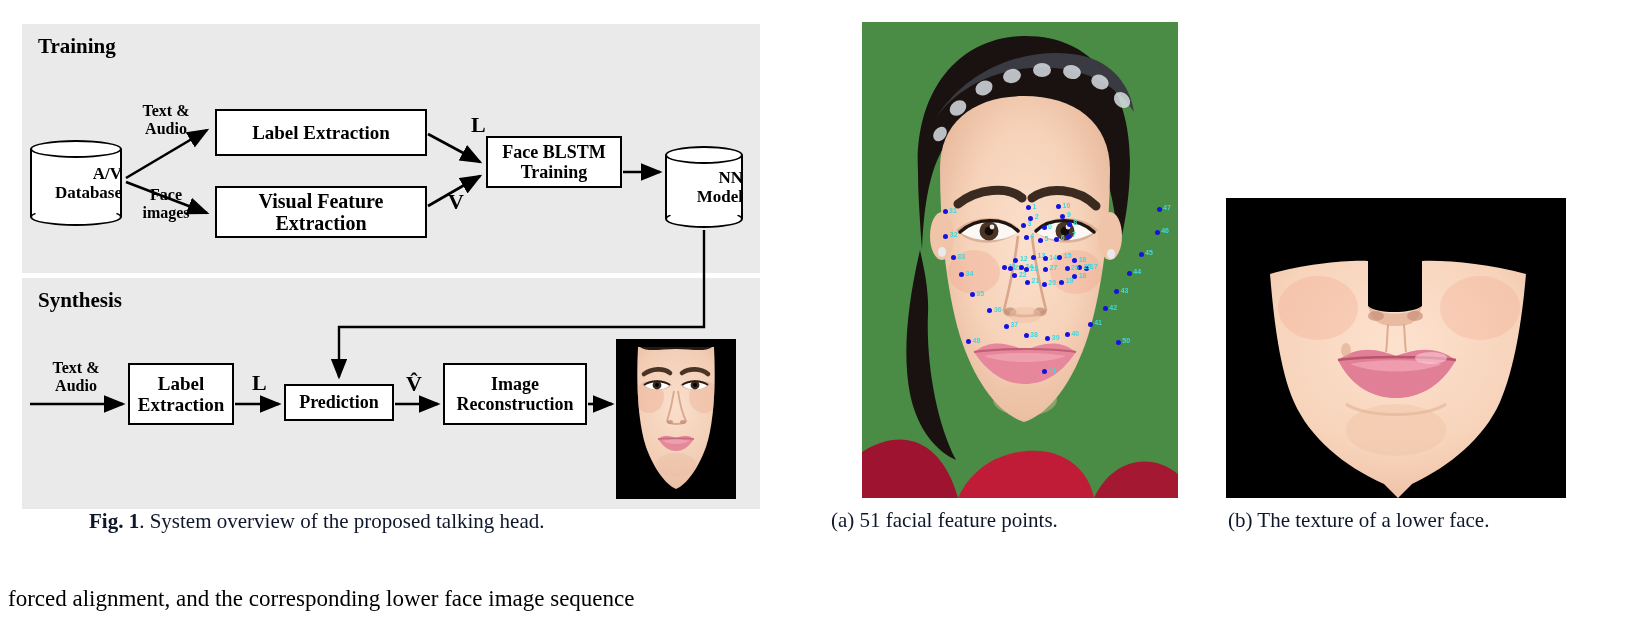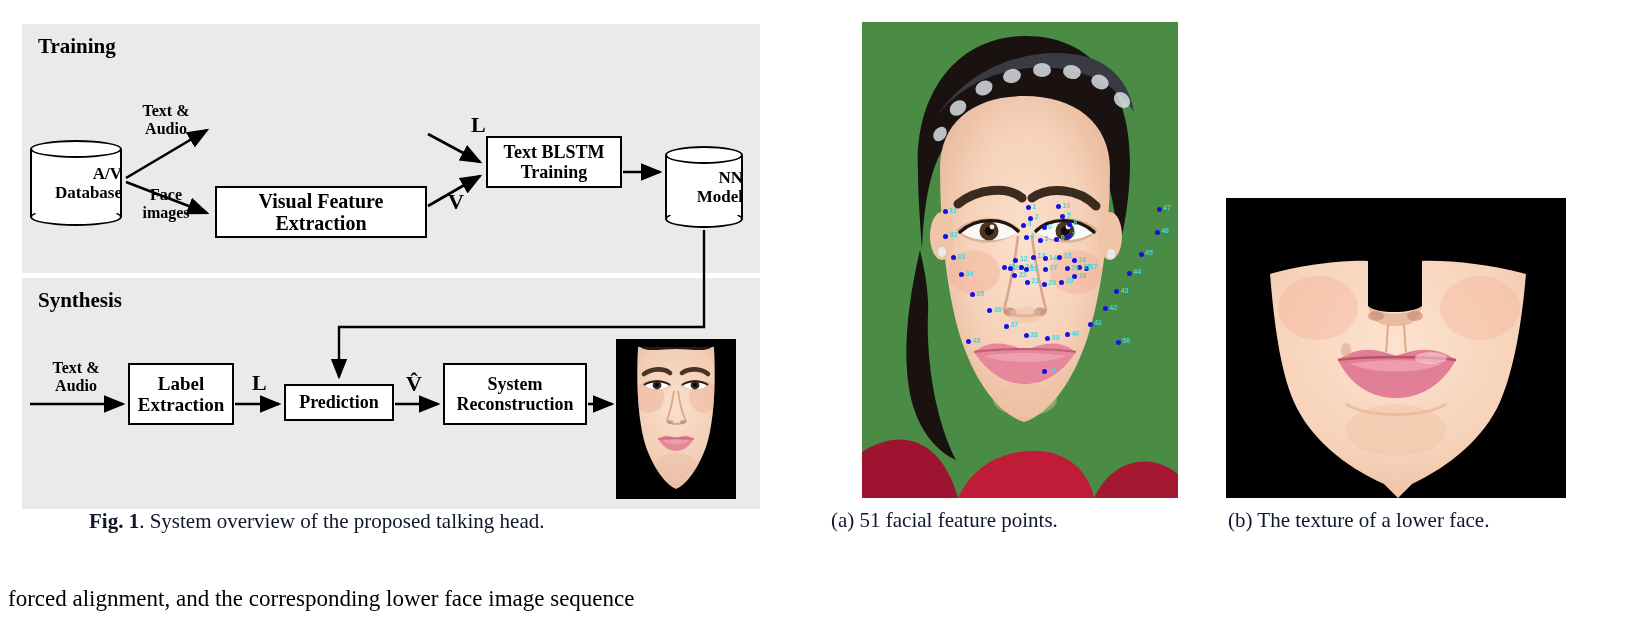--- a/index.html
+++ b/index.html
@@ -150,29 +150,32 @@
     <div class="cyl" id="cyl-nn">
       <div class="body"></div>
       <div class="bot"></div>
       <div class="top"></div>
       <div class="txt">
         <div>NN</div>
         <div>Model</div>
       </div>
     </div>
 
+    <div class="pbox" id="box-label-extract">
+      <span>Label Extraction</span>
+    </div>
     <div class="pbox" id="box-visual-feat">
       <span>
         <span>Visual Feature</span><br>
         <span>Extraction</span>
       </span>
     </div>
     <div class="pbox" id="box-blstm">
       <span>
-        <span>Text BLSTM</span><br>
+        <span>Face BLSTM</span><br>
         <span>Training</span>
       </span>
     </div>
 
     <div class="dlabel" id="lbl-text-audio">
       <span>Text &amp;</span><br>
       <span>Audio</span>
     </div>
     <div class="dlabel" id="lbl-face-images">
       <span>Face</span><br>
@@ -191,21 +194,21 @@
         <span>Extraction</span>
       </span>
     </div>
     <div class="dlabel" id="lbl-L2">L</div>
     <div class="pbox" id="box-prediction">
       <span>Prediction</span>
     </div>
     <div class="dlabel" id="lbl-Vhat">V̂</div>
     <div class="pbox" id="box-img-recon">
       <span>
-        <span>System</span><br>
+        <span>Image</span><br>
         <span>Reconstruction</span>
       </span>
     </div>
 
     <div id="synth-face">
       <svg width="120" height="160" viewBox="0 0 120 160">
         <rect x="0" y="0" width="120" height="160" fill="#000"></rect>
         <defs>
           <clipPath id="clipFaceA">
             <path d="M22,8 C20,44 22,84 30,108 C38,130 50,146 60,150 C70,146 82,130 90,108 C98,84 100,44 98,8 Z"></path>

